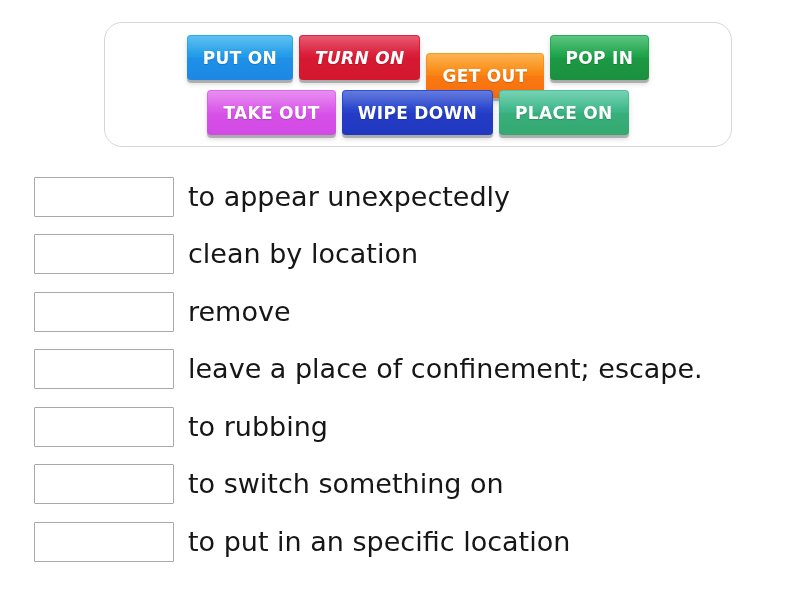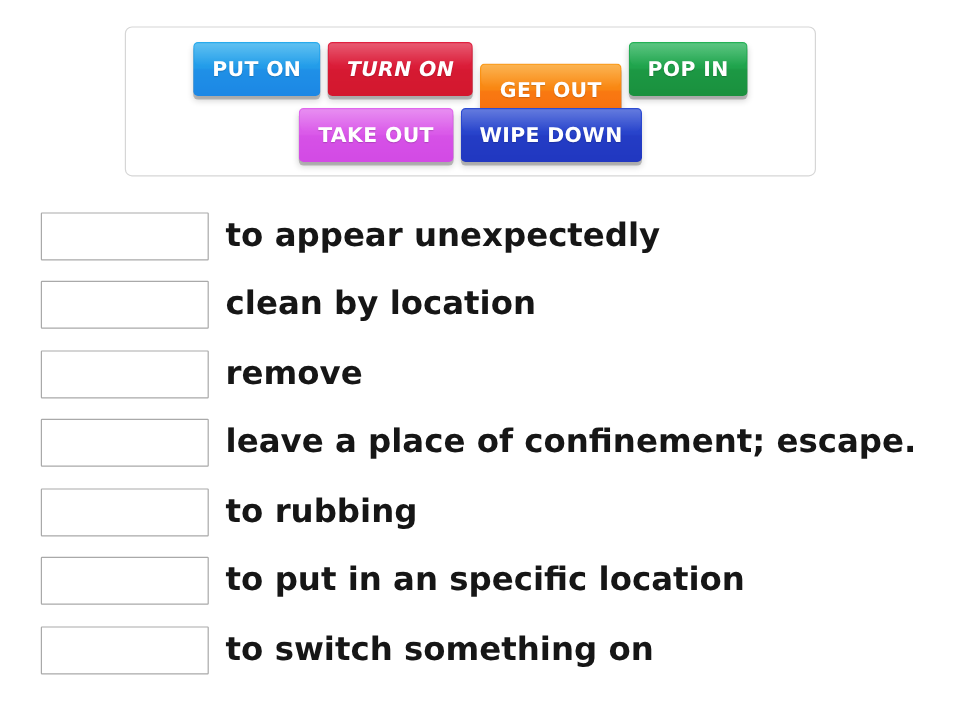--- a/index.html
+++ b/index.html
@@ -14,25 +14,25 @@
     font-family: "DejaVu Sans", "Liberation Sans", sans-serif;
     overflow: hidden;
     position: relative;
   }
 
   
   #word-bank {
     position: absolute;
     left: 104px;
     top: 22px;
-    width: 576px;
+    width: 628px;
     height: 125px;
     box-sizing: border-box;
     border: 1px solid #d6d6d6;
-    border-radius: 6px;
+    border-radius: 18px;
     background: #ffffff;
   }
 
   .bank-row {
     display: flex;
     justify-content: center;
     align-items: center;
   }
   #bank-row-1 {
     height: 62px;
@@ -100,39 +100,40 @@
     margin-left: 34px;
     box-sizing: border-box;
     border: 1px solid #a9a9a9;
     background: #ffffff;
     border-radius: 1px;
   }
   .definition {
     margin-left: 14px;
     font-family: "DejaVu Sans", "Liberation Sans", sans-serif;
     font-size: 27px;
-    font-weight: bold;
+    font-weight: normal;
     color: #161616;
     line-height: 1.1;
     white-space: nowrap;
   }
 </style>
 </head>
 <body>
 
 <div id="word-bank">
   <div class="bank-row" id="bank-row-1">
     <button class="word-tile" style="background-color: rgb(33, 150, 232);">PUT ON</button>
     <button class="word-tile" style="background-color: rgb(216, 27, 53); font-style: italic;">TURN ON</button>
     <button class="word-tile" style="background-color: rgb(249, 128, 18); margin-top: 36px;">GET OUT</button>
     <button class="word-tile" style="background-color: rgb(30, 158, 72);">POP IN</button>
   </div>
   <div class="bank-row" id="bank-row-2">
     <button class="word-tile" style="background-color: rgb(216, 86, 232);">TAKE OUT</button>
     <button class="word-tile" style="background-color: rgb(38, 64, 200);">WIPE DOWN</button>
+    <button class="word-tile" style="background-color: rgb(60, 179, 130);">PLACE ON</button>
   </div>
 </div>
 
 <div id="answer-list">
 
   <div class="answer-row">
     <div class="drop-slot"></div>
     <div class="definition">to appear unexpectedly</div>
   </div>
 
@@ -151,21 +152,21 @@
     <div class="definition">leave a place of confinement; escape.</div>
   </div>
 
   <div class="answer-row">
     <div class="drop-slot"></div>
     <div class="definition">to rubbing</div>
   </div>
 
   <div class="answer-row">
     <div class="drop-slot"></div>
-    <div class="definition">to put in an specific location</div>
+    <div class="definition">to switch something on</div>
   </div>
 
   <div class="answer-row">
     <div class="drop-slot"></div>
-    <div class="definition">to switch something on</div>
+    <div class="definition">to put in an specific location</div>
   </div>
 
 </div>
 
 </body></html>

